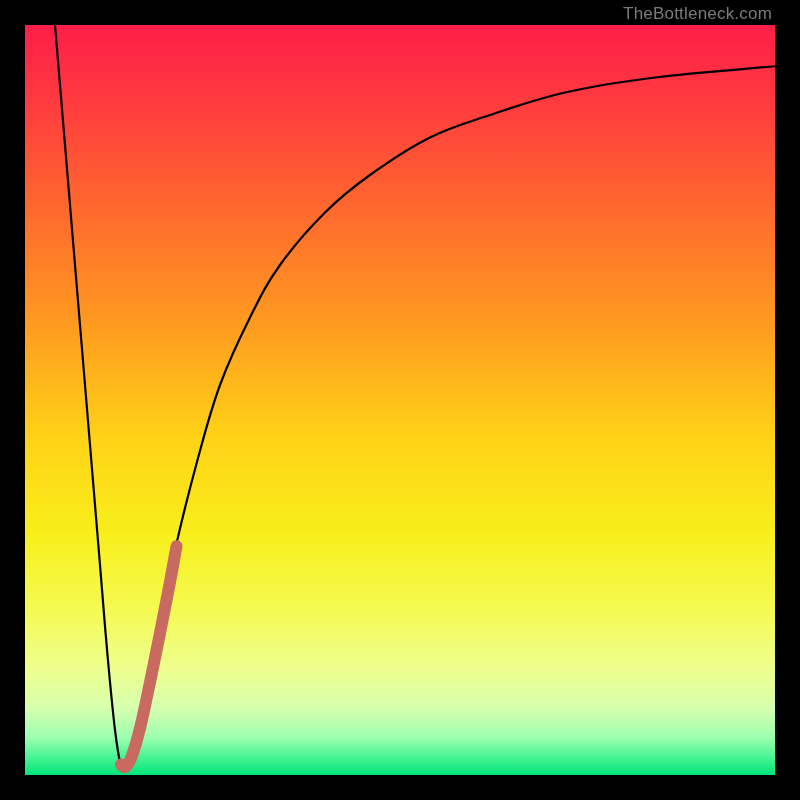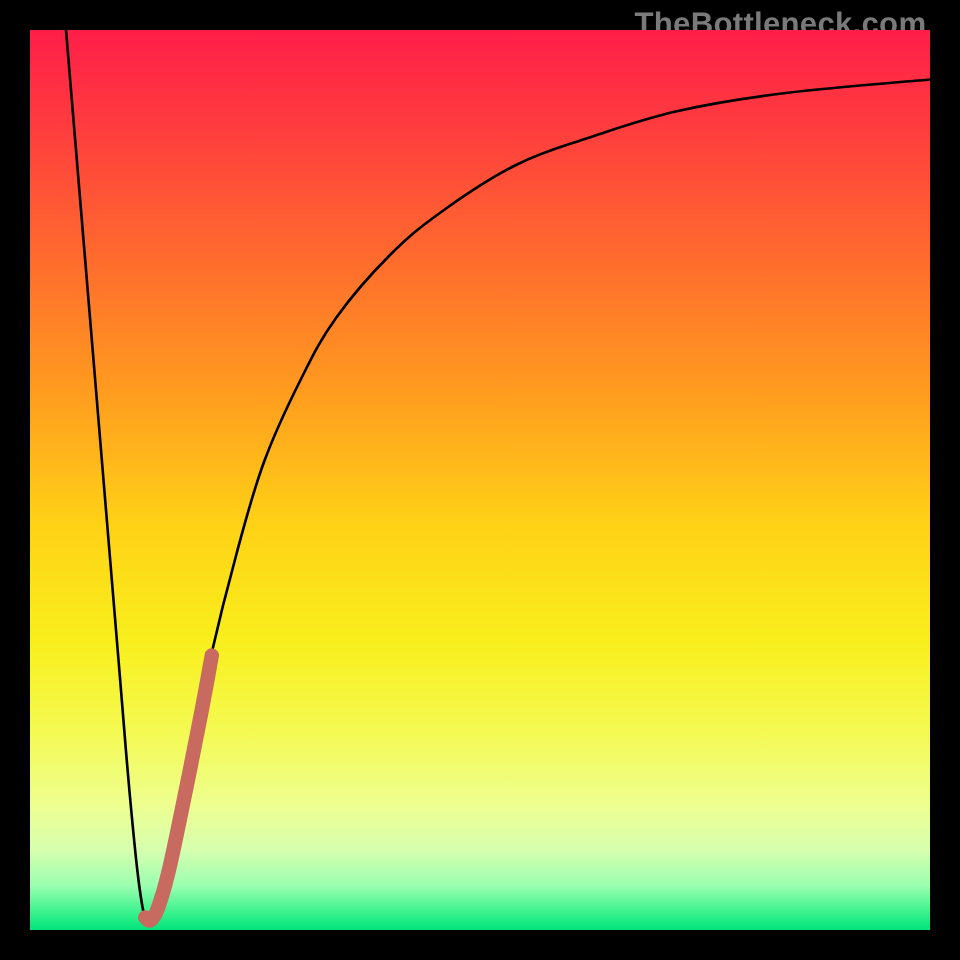--- a/index.html
+++ b/index.html
@@ -22,22 +22,22 @@
     top: 25px;
     width: 750px;
     height: 750px;
     overflow: hidden;
   }
   .watermark {
     position: absolute;
     top: 4px;
     right: 28px;
     color: #7a7a7a;
-    font-size: 26px;
-    font-weight: 700;
+    font-size: 17px;
+    font-weight: 400;
     letter-spacing: 0.2px;
   }
 </style>
 </head>
 <body>
 
 <div class="frame">
   <div class="watermark">TheBottleneck.com</div>
   <div class="plot">
     <svg id="chart-svg" width="750" height="750" viewBox="0 0 750 750" preserveAspectRatio="none">

